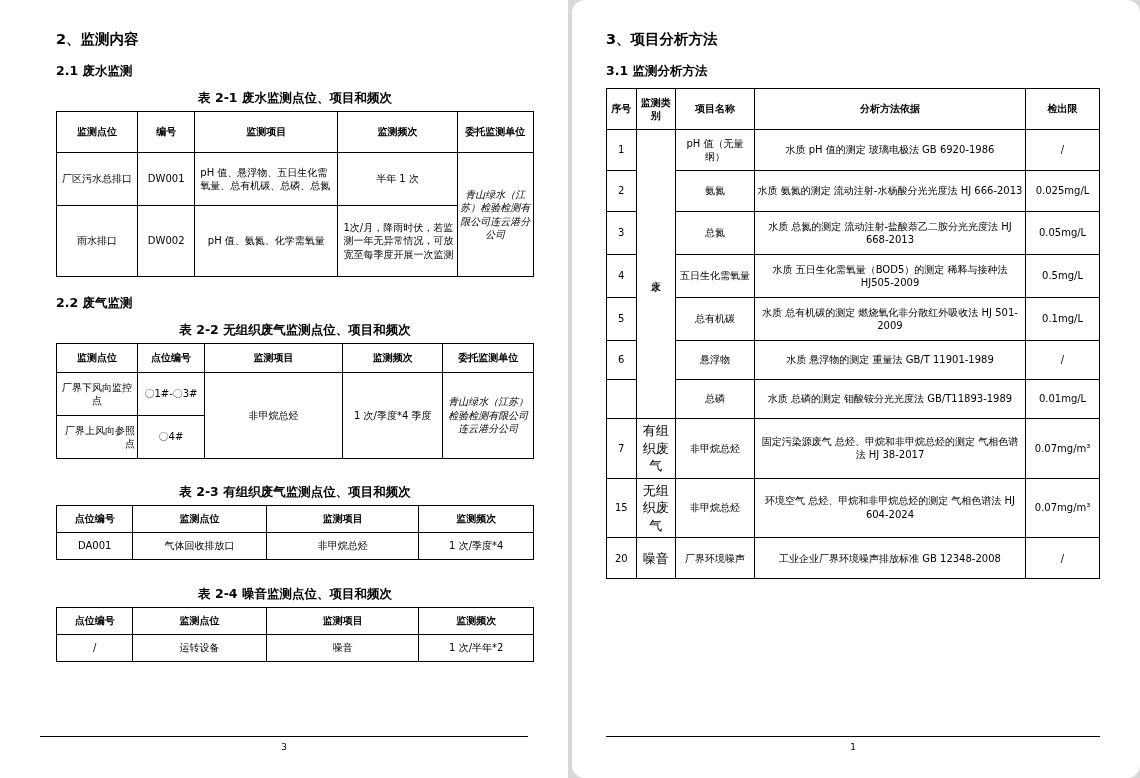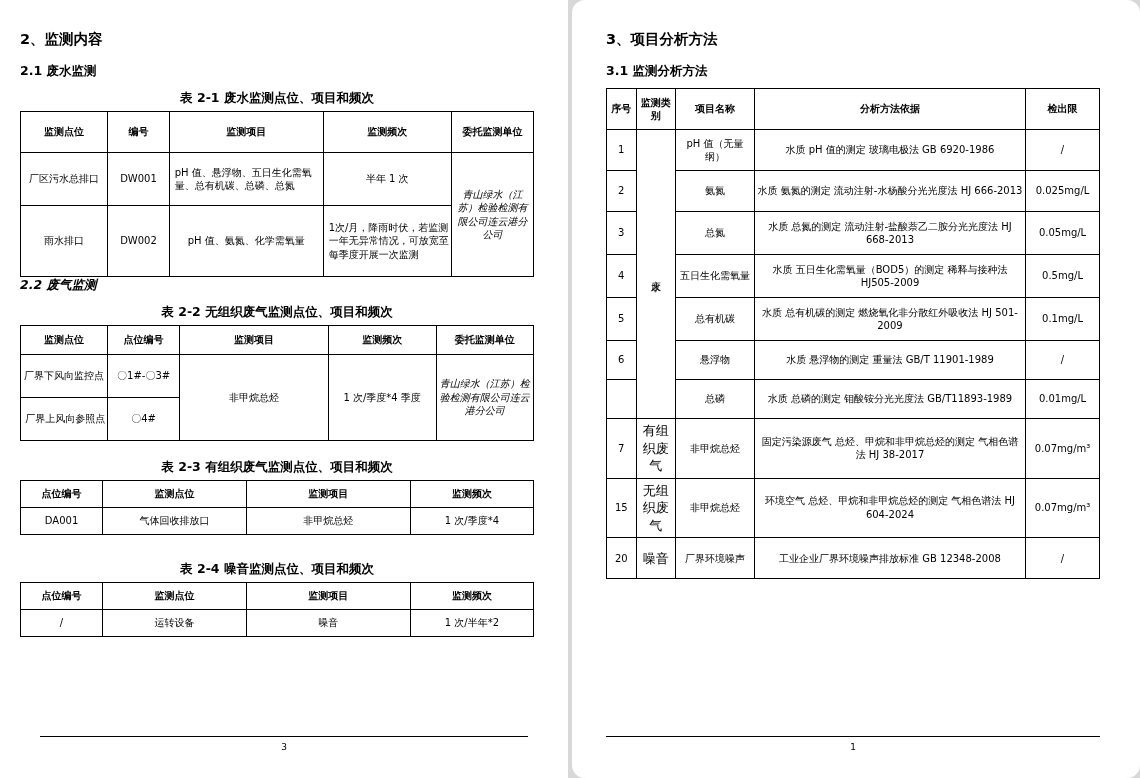--- a/index.html
+++ b/index.html
@@ -8,21 +8,21 @@
     background:#d8d8d8;
     font-family:"Liberation Sans","DejaVu Sans",sans-serif;
     overflow:hidden;
   }
   .spread{display:flex;width:1140px;height:778px;}
   .page{
     background:#ffffff;
     position:relative;
     box-sizing:border-box;
   }
-  .page-left{width:568px;height:778px;padding:26px 34px 0 20px;}
+  .page-left{width:568px;height:778px;padding:26px 34px 0 56px;}
   .gutter{width:4px;background:#d8d8d8;height:778px;}
   .page-right{width:568px;height:778px;padding:26px 40px 0 34px;border-radius:13px;}
 
   h2.sec{
     font-size:14.5px;font-weight:bold;margin:4px 0 14px 0;
     font-family:"DejaVu Sans","Liberation Sans",sans-serif;
   }
   h3.sub{
     font-size:12.5px;font-weight:bold;margin:0 0 8px 0;
     font-family:"DejaVu Sans","Liberation Sans",sans-serif;
@@ -85,21 +85,21 @@
       </tr>
       <tr>
         <td style="height:64px;">雨水排口</td>
         <td>DW002</td>
         <td>pH 值、氨氮、化学需氧量</td>
         <td class="t-left">1次/月，降雨时伏，若监测一年无异常情况，可放宽至每季度开展一次监测</td>
       </tr>
     </tbody>
       </table>
 
-    <h3 class="sub" style="font-style:italic;">2.2 废气监测</h3>
+    <h3 class="sub" style="margin-top:18px;">2.2 废气监测</h3>
 
     <div class="tbl-title">表 2-2   无组织废气监测点位、项目和频次</div>
     <table>
       <tbody>
           <tr>
         <th style="width:17%;height:22px;">监测点位</th>
         <th style="width:14%;">点位编号</th>
         <th style="width:29%;">监测项目</th>
         <th style="width:21%;">监测频次</th>
         <th style="width:19%;">委托监测单位</th>
@@ -111,21 +111,21 @@
         <td rowspan="2">1 次/季度*4 季度</td>
         <td rowspan="2" class="small">青山绿水（江苏）检验检测有限公司连云港分公司</td>
       </tr>
       <tr>
         <td style="height:36px;text-align:right;">厂界上风向参照点</td>
         <td>〇4#</td>
       </tr>
     </tbody>
       </table>
 
-    <div class="tbl-title" style="margin-top:18px;">表 2-3  有组织废气监测点位、项目和频次</div>
+    <div class="tbl-title" style="margin-top:25px;">表 2-3  有组织废气监测点位、项目和频次</div>
     <table>
       <tbody>
           <tr>
         <th style="width:16%;height:20px;">点位编号</th>
         <th style="width:28%;">监测点位</th>
         <th style="width:32%;">监测项目</th>
         <th style="width:24%;">监测频次</th>
       </tr>
       <tr>
         <td style="height:20px;">DA001</td>

